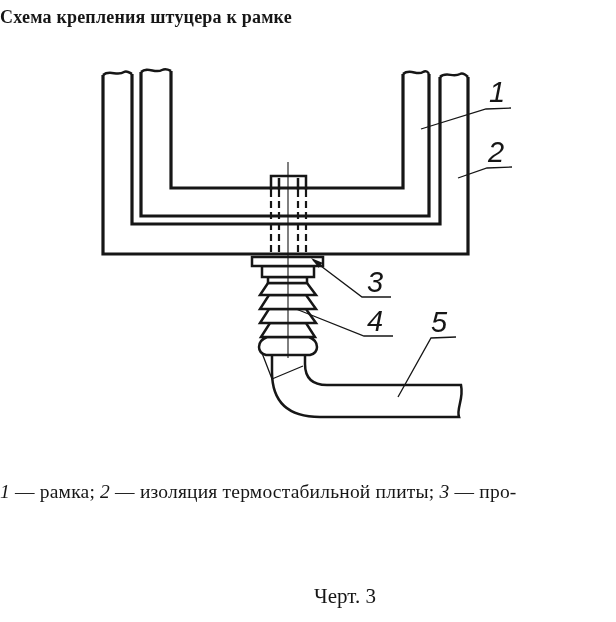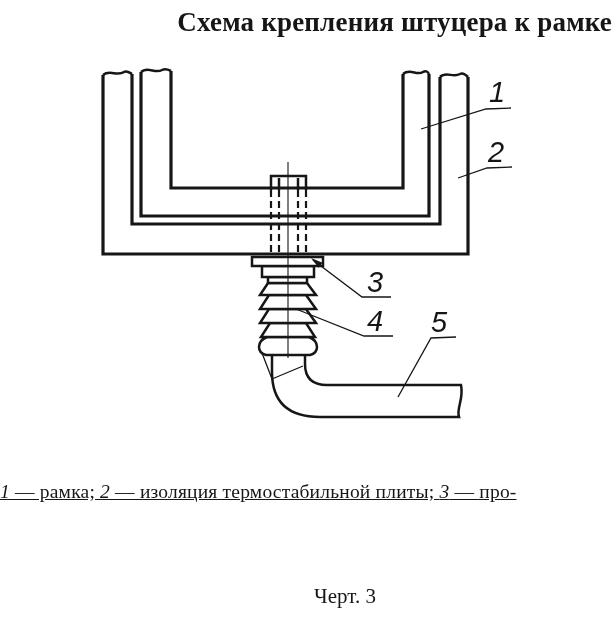--- a/index.html
+++ b/index.html
@@ -1,22 +1,22 @@
 <!DOCTYPE html>
 <html><head>
 <meta charset="utf-8">
 <style>
   html,body{margin:0;padding:0;background:#ffffff;}
   #page{position:relative;width:616px;height:622px;background:#ffffff;overflow:hidden;
         font-family:"Liberation Serif", serif;color:#161616;}
   #drawing{position:absolute;left:0;top:0;}
-  .title{position:absolute;top:7px;left:0;width:612px;text-align:right;
-         font-weight:bold;font-size:27px;letter-spacing:.2px;}
+  .title{position:absolute;top:7px;left:0;width:612px;text-align:left;
+         font-weight:bold;font-size:18px;letter-spacing:.2px;}
   .legend{position:absolute;top:479px;left:0;width:512px;text-align:right;
-          font-size:19.5px;line-height:25px;letter-spacing:.2px;text-decoration:underline;}
+          font-size:19.5px;line-height:25px;letter-spacing:.2px;}
   .legend-line{white-space:pre;}
   .lnum{font-style:italic;}
   .caption{position:absolute;top:584px;left:0;width:616px;text-align:center;font-size:21px;padding-left:37px;}
   .callout-num{font-family:"Liberation Sans", sans-serif;font-style:italic;
                font-size:29px;fill:#161616;}
   .thick{stroke:#161616;stroke-width:3.2;fill:none;}
   .mid{stroke:#161616;stroke-width:2.5;fill:#ffffff;}
   .midline{stroke:#161616;stroke-width:2.5;fill:none;}
   .hidden-line{stroke:#161616;stroke-width:2.2;fill:none;stroke-dasharray:7 4;}
   .thin{stroke:#161616;stroke-width:1.3;fill:none;}

